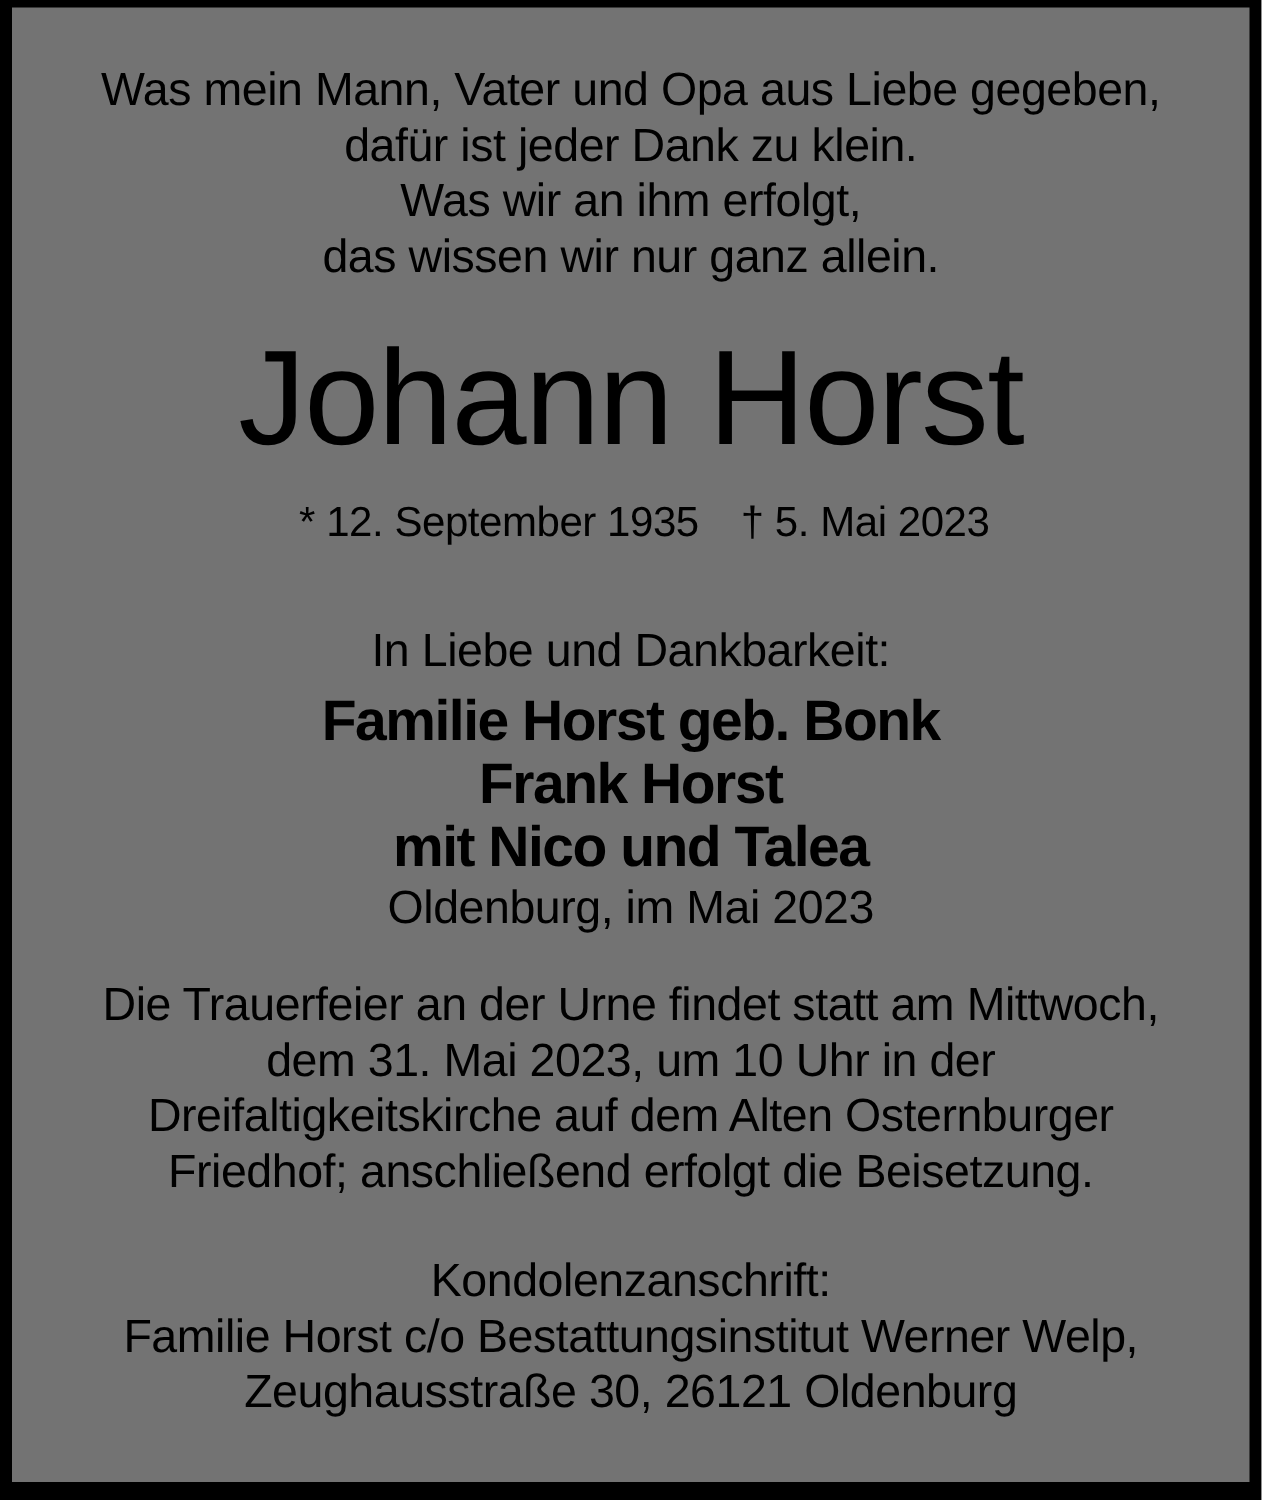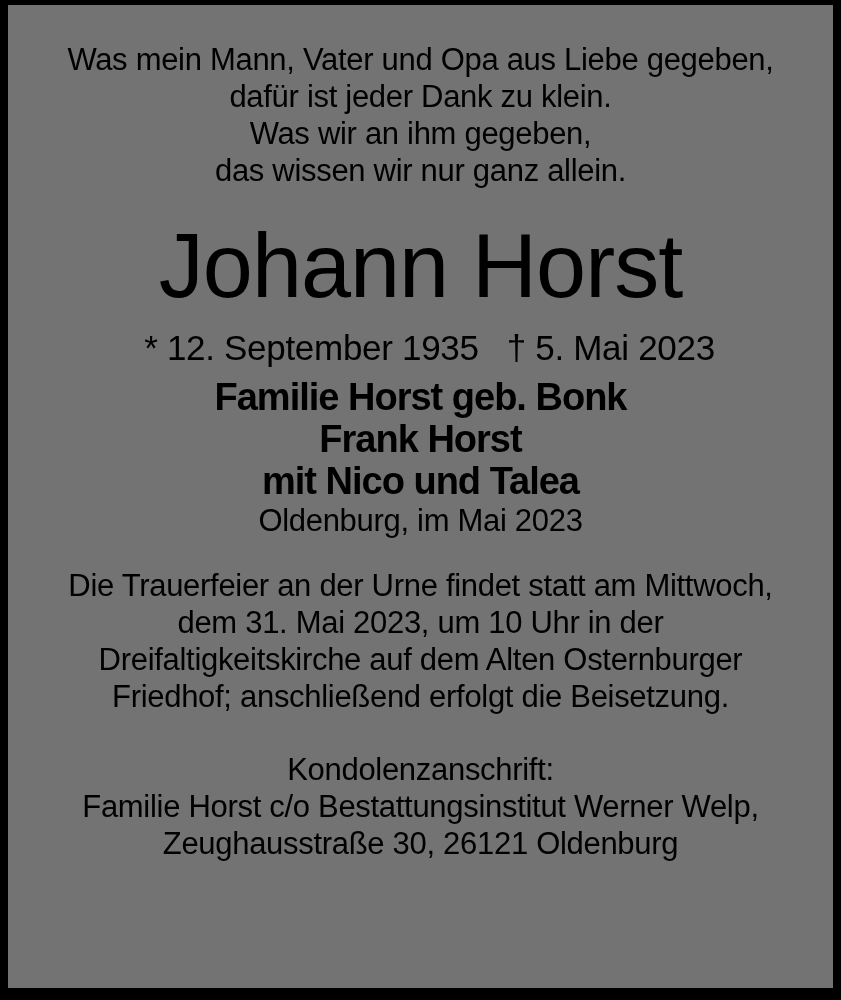--- a/index.html
+++ b/index.html
@@ -29,21 +29,21 @@
   .deceased-name {
     margin-top: 32px;
     font-size: 90px;
     line-height: 90px;
     font-weight: 400;
     letter-spacing: -1px;
     white-space: nowrap;
   }
   .dates {
     margin-top: 17px;
-    font-size: 35px;
+    font-size: 28px;
     line-height: 40px;
     letter-spacing: -0.3px;
     margin-left: 18px;
   }
   .dates .death {
     margin-left: 28px;
   }
   .tribute-intro {
     margin-top: 47px;
     font-size: 31px;
@@ -76,30 +76,31 @@
   }
 </style>
 </head>
 <body>
 
 <div class="frame">
 
   <div class="verse">
     <div>Was mein Mann, Vater und Opa aus Liebe gegeben,</div>
     <div>dafür ist jeder Dank zu klein.</div>
-    <div>Was wir an ihm gegeben,</div>
+    <div>Was wir an ihm erfolgt,</div>
     <div>das wissen wir nur ganz allein.</div>
   </div>
 
   <div class="deceased-name">Johann Horst</div>
 
   <div class="dates">
     <span class="birth">* 12. September 1935</span><span class="death">† 5. Mai 2023</span>
   </div>
 
+  <div class="tribute-intro">In Liebe und Dankbarkeit:</div>
 
   <div class="mourners">
     <div>Familie Horst geb. Bonk</div>
     <div>Frank Horst</div>
     <div>mit Nico und Talea</div>
   </div>
 
   <div class="place-date">Oldenburg, im Mai 2023</div>
 
   <div class="funeral-info">

